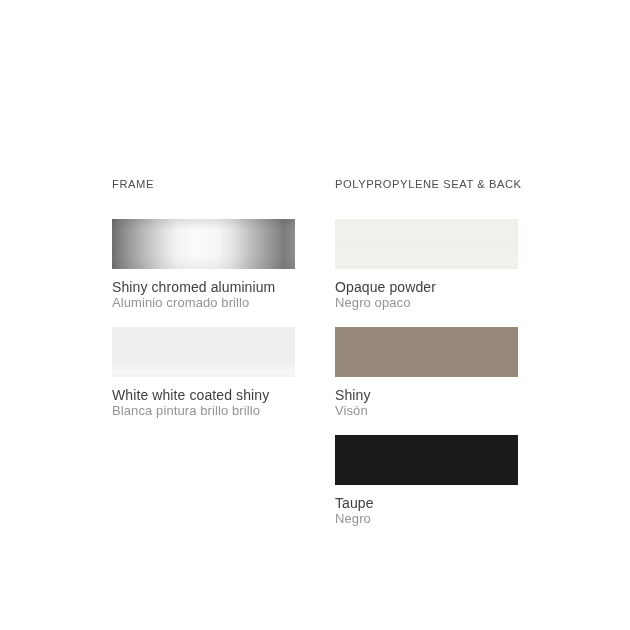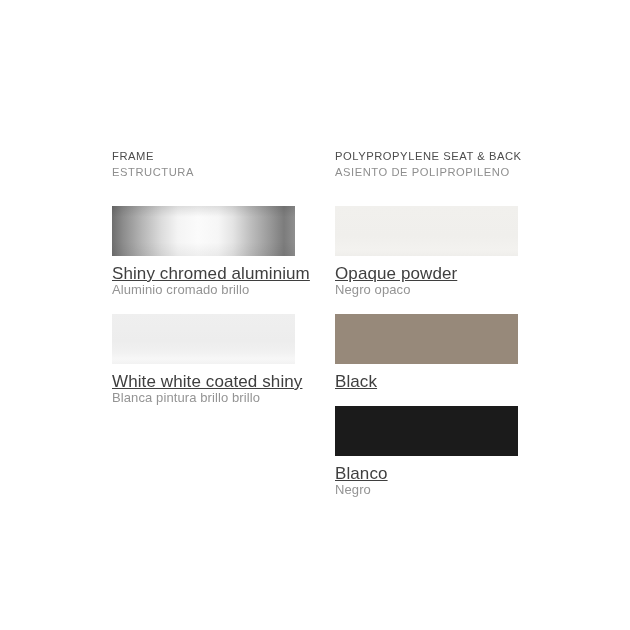--- a/index.html
+++ b/index.html
@@ -30,20 +30,21 @@
     top: 149px;
     width: 406px;
     display: flex;
     flex-direction: row;
     gap: 40px;
   }
 
   .column {
     width: 183px;
     flex: 0 0 183px;
+    margin-top: 28px;
   }
 
   .col-header {
     margin-bottom: 26px;
   }
 
   .col-title {
     font-size: 11.2px;
     letter-spacing: 0.55px;
     color: #4d4d4d;
@@ -68,26 +69,25 @@
     height: 50px;
     display: block;
   }
 
   .swatch-labels {
     padding-top: 10px;
     padding-bottom: 15px;
   }
 
   .swatch-name {
-    font-size: 17px;
+    font-size: 14px;
     color: #3f3f3f;
     line-height: 16px;
     letter-spacing: 0.1px;
     white-space: nowrap;
-    text-decoration: underline;
   }
 
   .swatch-name-es {
     font-size: 13px;
     color: #949494;
     line-height: 16px;
     letter-spacing: 0.1px;
     white-space: nowrap;
   }
 
@@ -147,21 +147,20 @@
 <body>
 
 <div id="finish-sheet">
 
   <div class="columns">
 
     <div class="column">
 
       <div class="col-header">
         <div class="col-title">FRAME</div>
-        <div class="col-subtitle">ESTRUCTURA</div>
       </div>
 
       <div class="swatch-block">
         <div class="swatch fill-chrome"></div>
         <div class="swatch-labels">
           <div class="swatch-name">Shiny chromed aluminium</div>
           <div class="swatch-name-es">Aluminio cromado brillo</div>
         </div>
       </div>
 
@@ -173,42 +172,42 @@
         </div>
       </div>
 
 
     </div>
 
     <div class="column">
 
       <div class="col-header">
         <div class="col-title">POLYPROPYLENE SEAT &amp; BACK</div>
-        <div class="col-subtitle">ASIENTO DE POLIPROPILENO</div>
       </div>
 
       <div class="swatch-block">
         <div class="swatch fill-opaque-white"></div>
         <div class="swatch-labels">
           <div class="swatch-name">Opaque powder</div>
           <div class="swatch-name-es">Negro opaco</div>
         </div>
       </div>
 
       <div class="swatch-block">
         <div class="swatch fill-taupe"></div>
         <div class="swatch-labels">
-          <div class="swatch-name">Black</div>
+          <div class="swatch-name">Shiny</div>
+          <div class="swatch-name-es">Visón</div>
         </div>
       </div>
 
       <div class="swatch-block">
         <div class="swatch fill-black"></div>
         <div class="swatch-labels">
-          <div class="swatch-name">Blanco</div>
+          <div class="swatch-name">Taupe</div>
           <div class="swatch-name-es">Negro</div>
         </div>
       </div>
 
     </div>
 
   </div>
 </div>
 
 </body></html>

